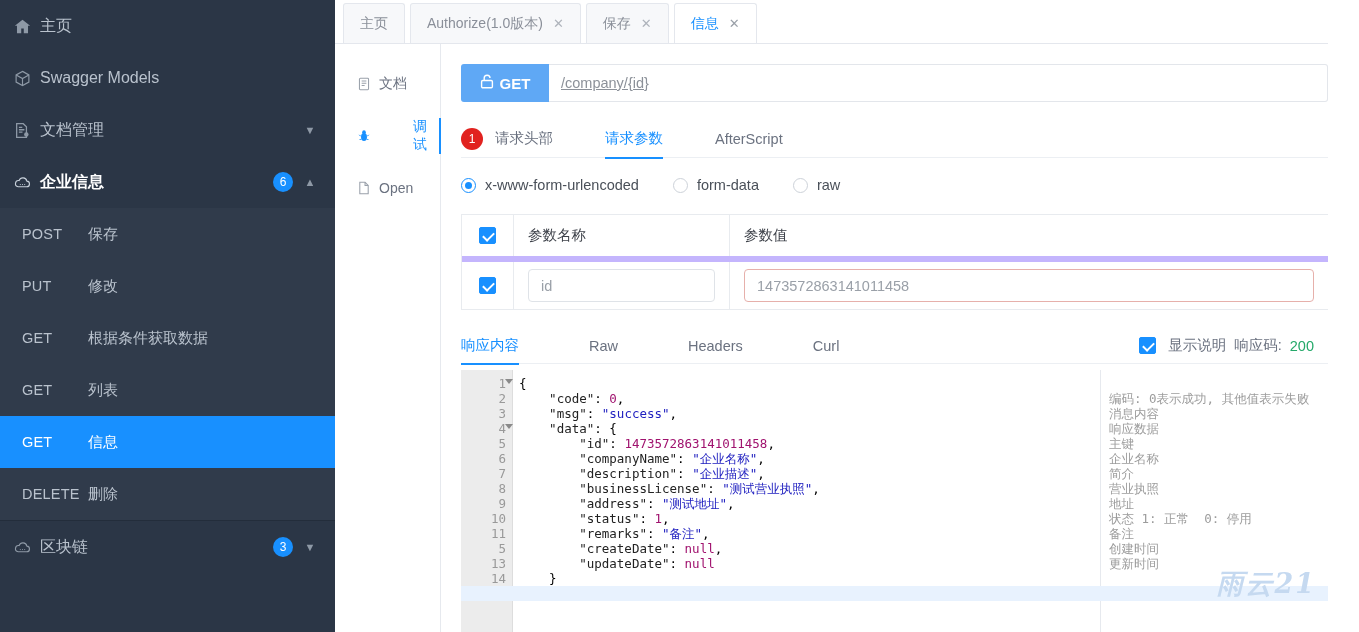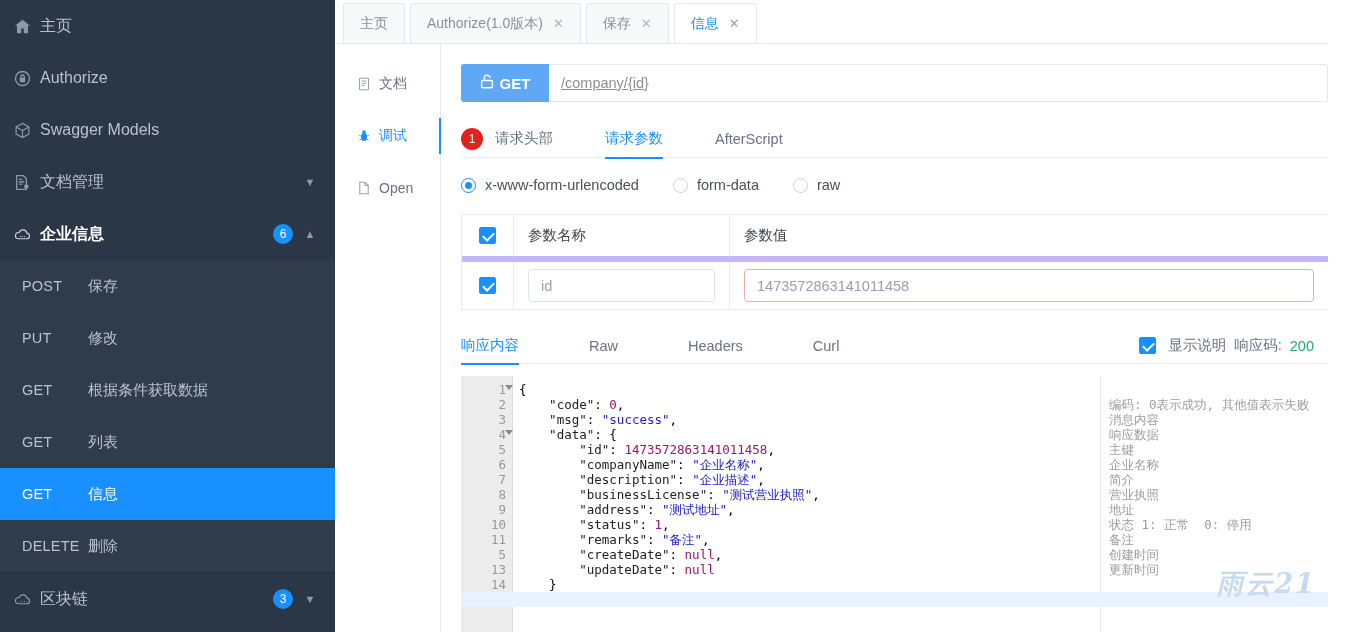--- a/index.html
+++ b/index.html
@@ -149,21 +149,21 @@
     font-size: 14px;
     color: #6b7280;
     cursor: pointer;
     position: relative;
   }
   .vm-item .vm-ico {
     width: 22px; flex: 0 0 22px;
     color: #9aa1ab;
     display: flex; align-items: center;
   }
-  .vm-item.active { color: #1890ff; }
+  .vm-item.active { color: #1890ff; gap: 34px; }
   .vm-item.active .vm-ico { color: #1890ff; }
   .vm-item.active::after {
     content: "";
     position: absolute;
     right: -1px; top: 8px;
     width: 2px; height: 36px;
     background: #1890ff;
   }
 
   .panel {
@@ -336,21 +336,21 @@
     padding: 0 12px;
     font-size: 14.5px;
     color: #9aa0a8;
   }
   .fld.err { border-color: #e6b0ab; }
 
   
   .resprow {
     display: flex;
     align-items: center;
-    margin: 18px 0 12px 20px;
+    margin: 18px 0 6px 20px;
     height: 36px;
     flex: 0 0 36px;
     border-bottom: 1px solid #eceff3;
     padding-right: 14px;
   }
   .respleft { display: flex; align-items: center; height: 36px; }
   .rsp {
     height: 36px;
     display: flex; align-items: center;
     margin-right: 70px;
@@ -470,30 +470,20 @@
 
   <div class="sidebar">
     <div id="nav-top">
         <div class="nav-item">
           <span class="nv-ico">
             <svg width="17" height="17" viewBox="0 0 16 16" fill="currentColor">
               <path d="M8 1.6 0.8 7.3h2v7.1h4V9.8h2.4v4.6h4V7.3h2z"></path>
             </svg>
           </span>
           <span class="nv-label">主页</span>
-        </div>
-        <div class="nav-item">
-          <span class="nv-ico">
-            <svg width="17" height="17" viewBox="0 0 16 16" fill="none" stroke="currentColor" stroke-width="1.3">
-              <circle cx="8" cy="8" r="6.6"></circle>
-              <rect x="5.4" y="7.4" width="5.2" height="4.2" rx="0.7" fill="currentColor" stroke="none"></rect>
-              <path d="M6.4 7.4V6.3a1.6 1.6 0 0 1 3.2 0v1.1"></path>
-            </svg>
-          </span>
-          <span class="nv-label">Authorize</span>
         </div>
         <div class="nav-item">
           <span class="nv-ico">
             <svg width="17" height="17" viewBox="0 0 16 16" fill="none" stroke="currentColor" stroke-width="1.1">
               <path d="M8 1.3 14 4.6v6.8L8 14.7 2 11.4V4.6z"></path>
               <path d="M2 4.6 8 8l6-3.4M8 8v6.7"></path>
             </svg>
           </span>
           <span class="nv-label">Swagger Models</span>
         </div>

